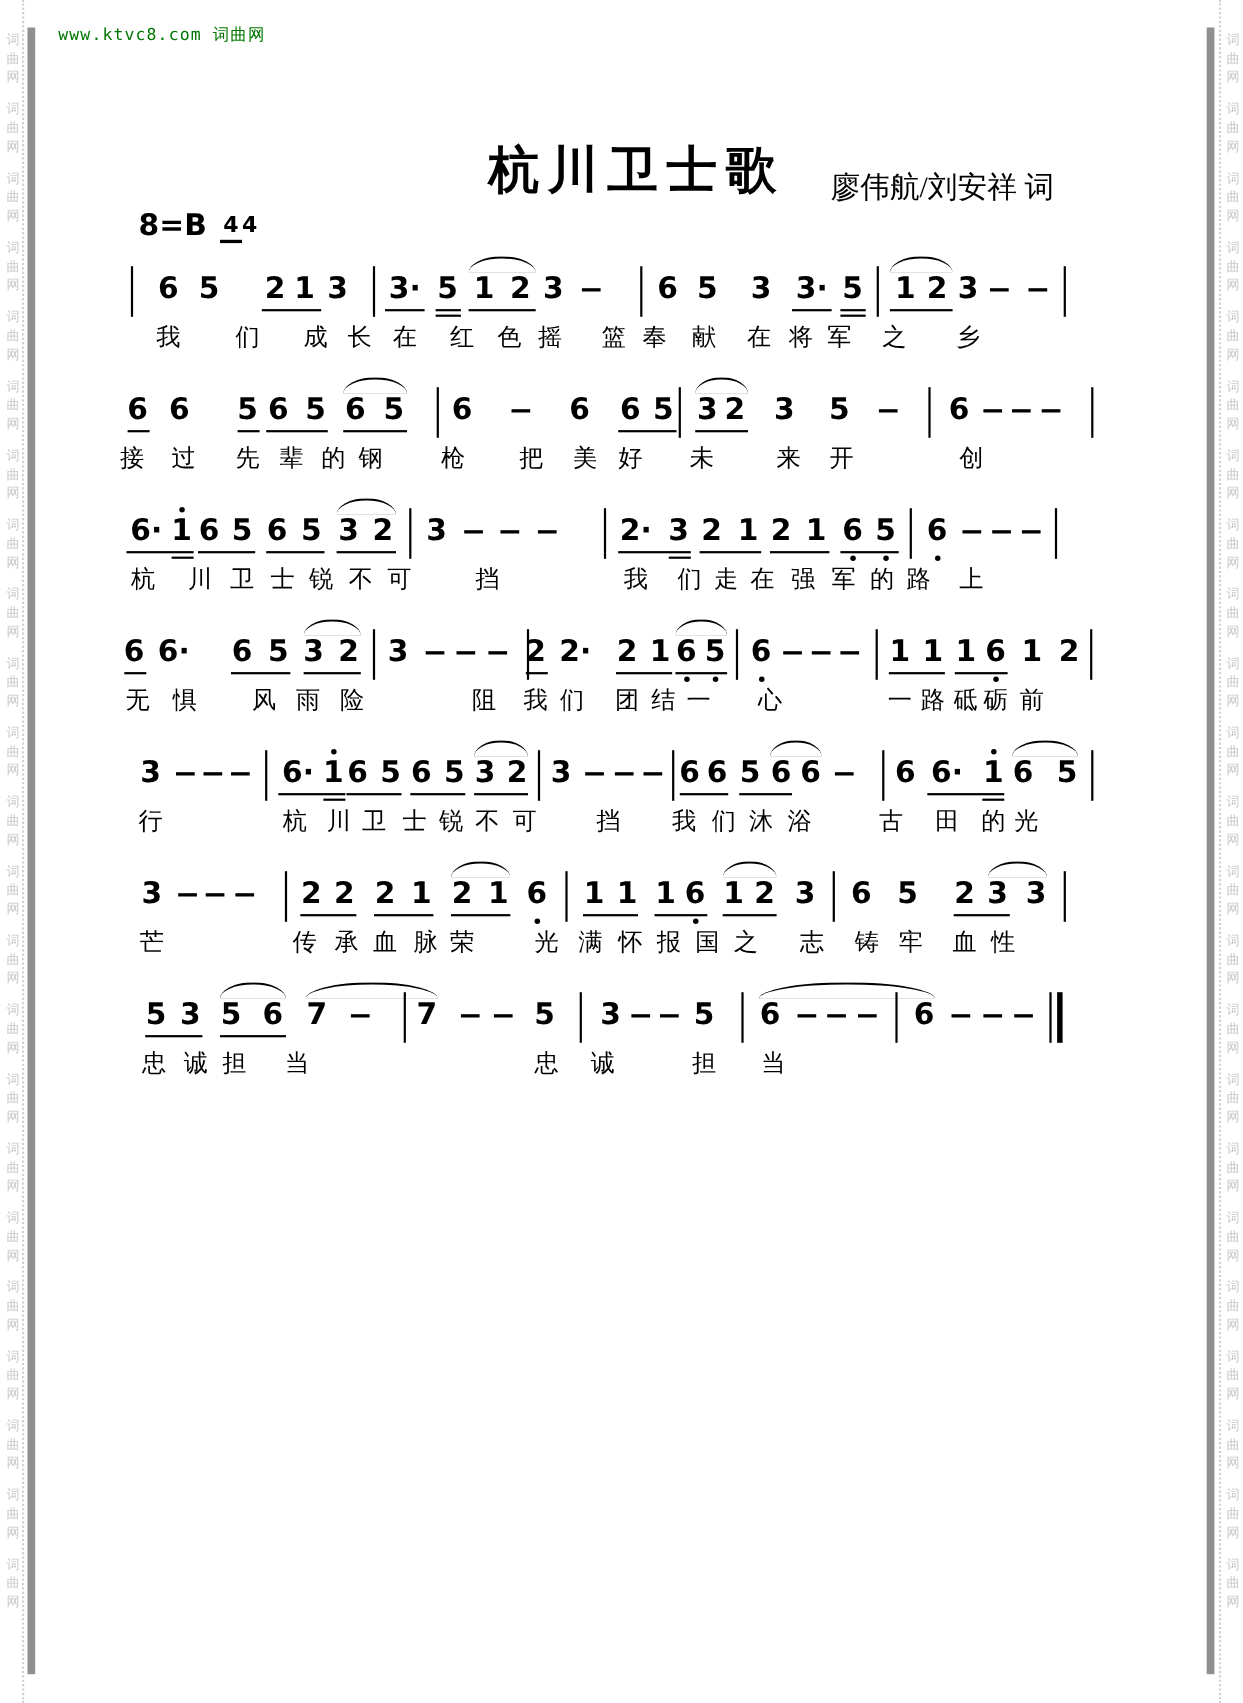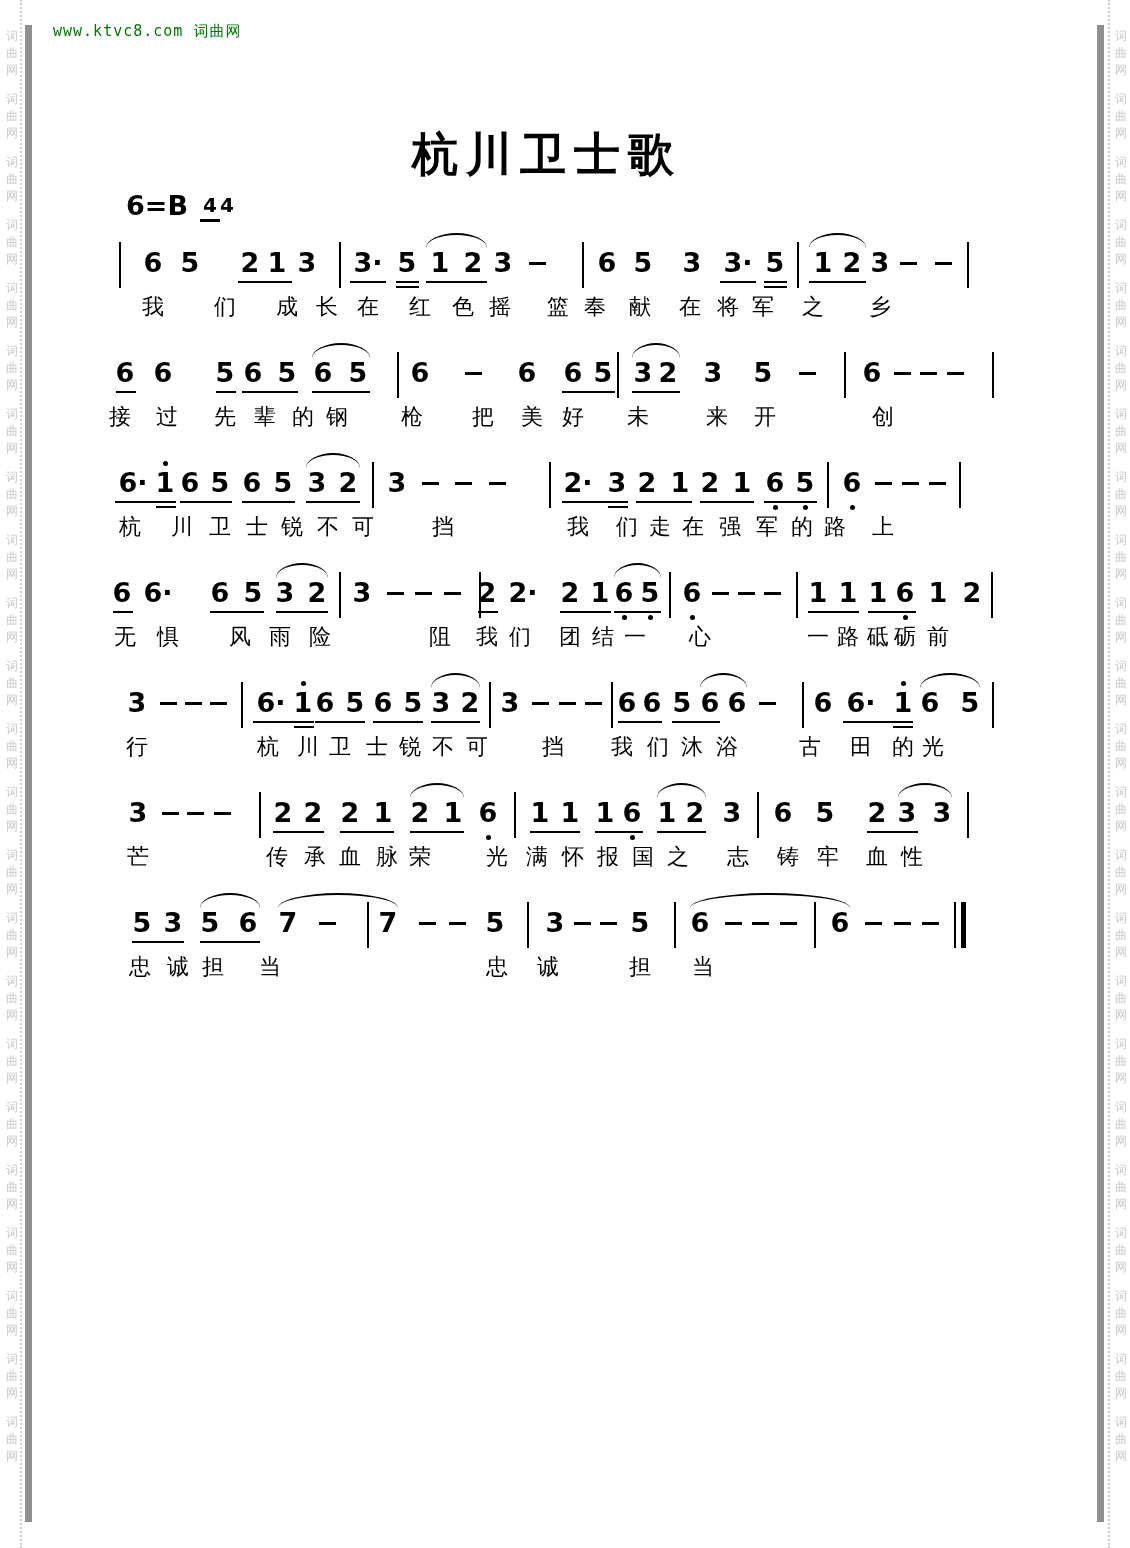--- a/index.html
+++ b/index.html
@@ -13,21 +13,21 @@
   
   .graybar{position:absolute;top:25px;height:1497px;width:7px;background:#8f8f8f;}
   .dotline{position:absolute;top:0;height:1548px;width:0;border-left:2px dotted #d0d0d0;}
   .sidecol{position:absolute;top:0;width:18px;height:1548px;}
   .side-char{position:absolute;width:18px;text-align:center;font-size:12px;color:#c9c9c9;line-height:1;}
 
   .watermark{position:absolute;left:53px;top:22px;color:#007700;font-size:15px;
     font-family:"DejaVu Sans Mono","Liberation Mono",monospace;letter-spacing:1px;}
 
   .title{position:absolute;top:124px;left:0;width:1094px;text-align:center;
-    font-size:46px;font-weight:bold;letter-spacing:8px;}
+    font-size:46px;font-weight:bold;letter-spacing:8px;padding-left:32px;}
 
   .credit{position:absolute;font-size:27px;font-family:"Liberation Serif","DejaVu Serif",serif;white-space:pre;}
   .credit.lyr-credit{top:152px;left:755px;}
   .credit.cmp-credit{top:192px;left:760px;}
 
   .keysig{position:absolute;left:126px;top:190px;font-size:27px;font-weight:bold;
     font-family:"DejaVu Sans",sans-serif;}
   .frac{display:inline-block;vertical-align:middle;margin-left:12px;text-align:center;
     font-size:20px;line-height:1;position:relative;top:-3px;}
   .frac .num{border-bottom:3px solid #000;padding:0 3px 2px;}
@@ -204,22 +204,23 @@
       <div class="side-char" style="top: 1387px;">网</div>
       <div class="side-char" style="top: 1416px;">词</div>
       <div class="side-char" style="top: 1433px;">曲</div>
       <div class="side-char" style="top: 1450px;">网</div>
     </div>
 
   <div class="watermark" style="color: rgb(0, 119, 0);">www.ktvc8.com 词曲网</div>
 
   <div class="title">杭川卫士歌</div>
 
-
-  <div class="keysig"><span>6=B</span><span class="frac"><span class="num">4</span><span class="den">4</span></span></div>
+  <div class="credit lyr-credit">廖伟航/刘安祥 词</div>
+
+  <div class="keysig"><span>8=B</span><span class="frac"><span class="num">4</span><span class="den">4</span></span></div>
 
   <div class="score">
       <div class="system" style="top: 248px;">
         <div class="beam" style="left: 238px; width: 54px; top: 33px;"></div>
         <div class="beam" style="left: 350px; width: 36px; top: 33px;"></div>
         <div class="beam" style="left: 396px; width: 23px; top: 33px;"></div>
         <div class="beam" style="left: 396px; width: 23px; top: 38px;"></div>
         <div class="beam" style="left: 426px; width: 61px; top: 33px;"></div>
         <div class="beam" style="left: 720px; width: 36px; top: 33px;"></div>
         <div class="beam" style="left: 764px; width: 23px; top: 33px;"></div>

